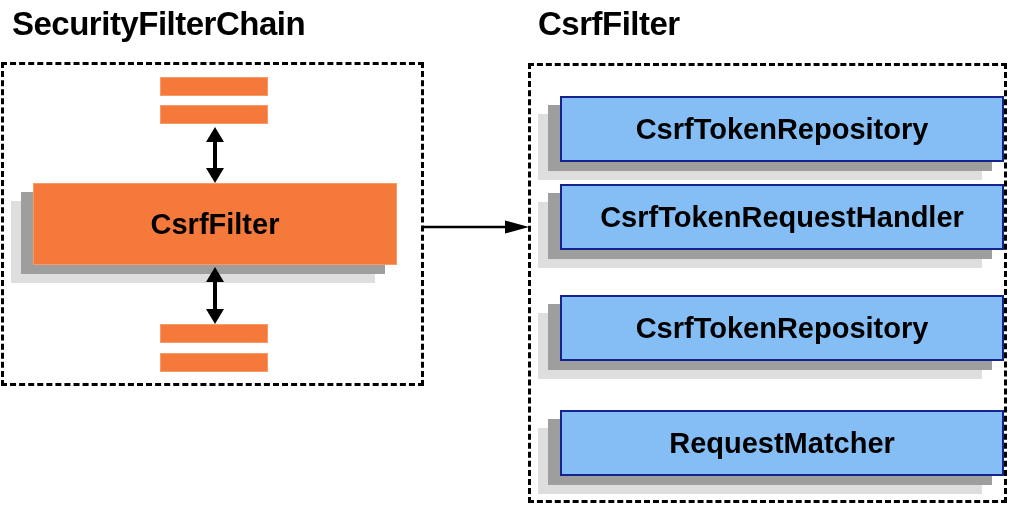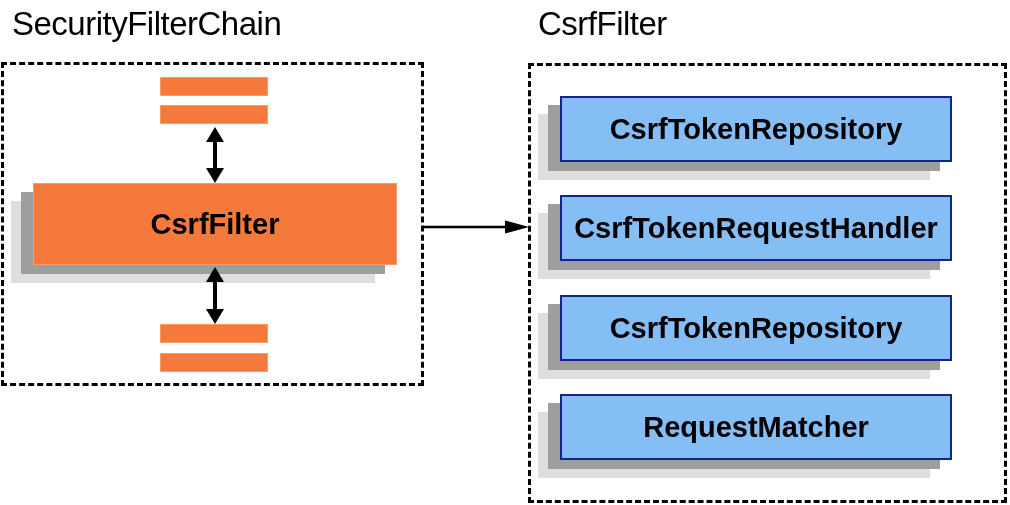--- a/index.html
+++ b/index.html
@@ -15,21 +15,21 @@
   .canvas{
     position:relative;
     width:1010px;height:505px;
     background:#ffffff;
     font-family:"Liberation Sans", sans-serif;
     overflow:hidden;
   }
   .group-title{
     position:absolute;
     font-size:33px;
-    font-weight:normal;
+    font-weight:bold;
     color:#000;
     letter-spacing:-0.5px;
     white-space:nowrap;
     line-height:1;
   }
   .title-left{left:12px;top:7px;}
   .title-right{left:538px;top:7px;}
   .dashed{
     position:absolute;
     border:3px dashed var(--line);
@@ -66,30 +66,30 @@
     display:flex;align-items:center;justify-content:center;
     font-weight:bold;color:#000;
     white-space:nowrap;
   }
   .orange-box{left:33px;top:183px;width:364px;height:82px;}
   .orange-box .face{
     background:var(--orange-fill);
     border:1px solid var(--orange-border);
     font-size:29px;
   }
-  .component{left:560px;width:392px;height:66px;}
+  .component{left:560px;width:444px;height:66px;}
   .component .face{
     background:var(--blue-fill);
     border:2px solid var(--blue-border);
     font-size:29px;
   }
   .comp-1{top:96px;}
-  .comp-2{top:195px;}
+  .comp-2{top:184px;}
   .comp-3{top:295px;}
-  .comp-4{top:394px;border-radius:11px;}
+  .comp-4{top:410px;border-radius:11px;}
   .arrow{position:absolute;z-index:4;}
   .varrow-1{left:201px;top:127px;}
   .varrow-2{left:201px;top:267px;}
   .harrow{left:423px;top:218px;}
 </style>
 </head>
 <body>
 
 <div class="canvas">
 

